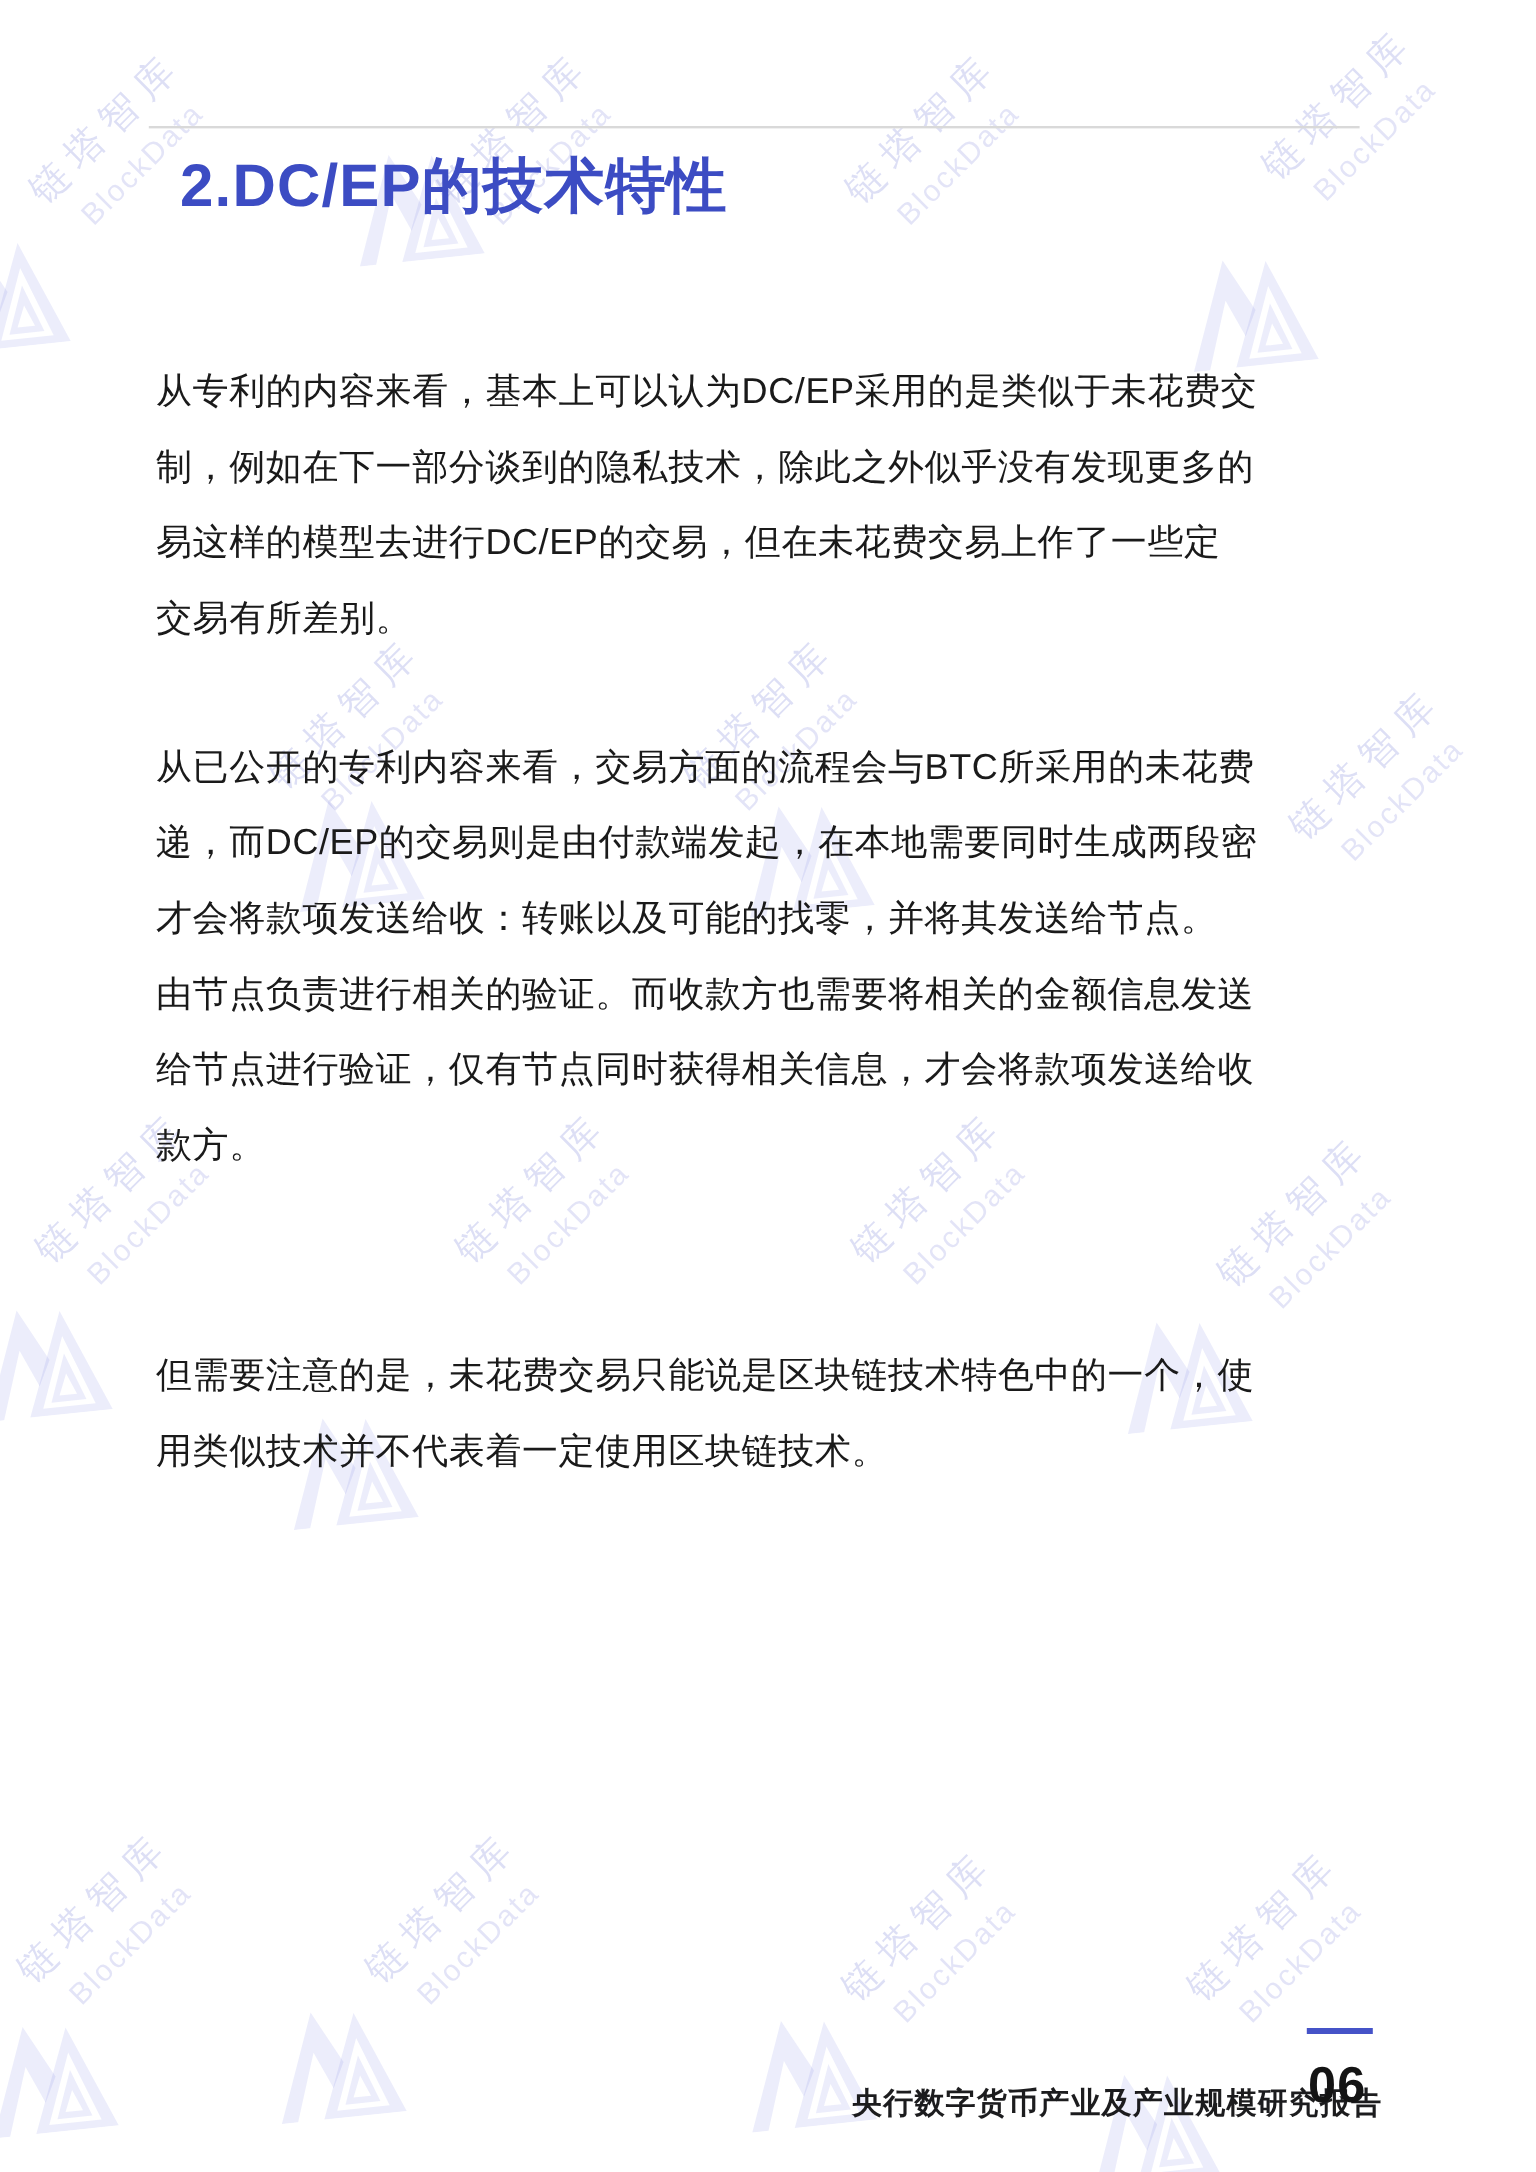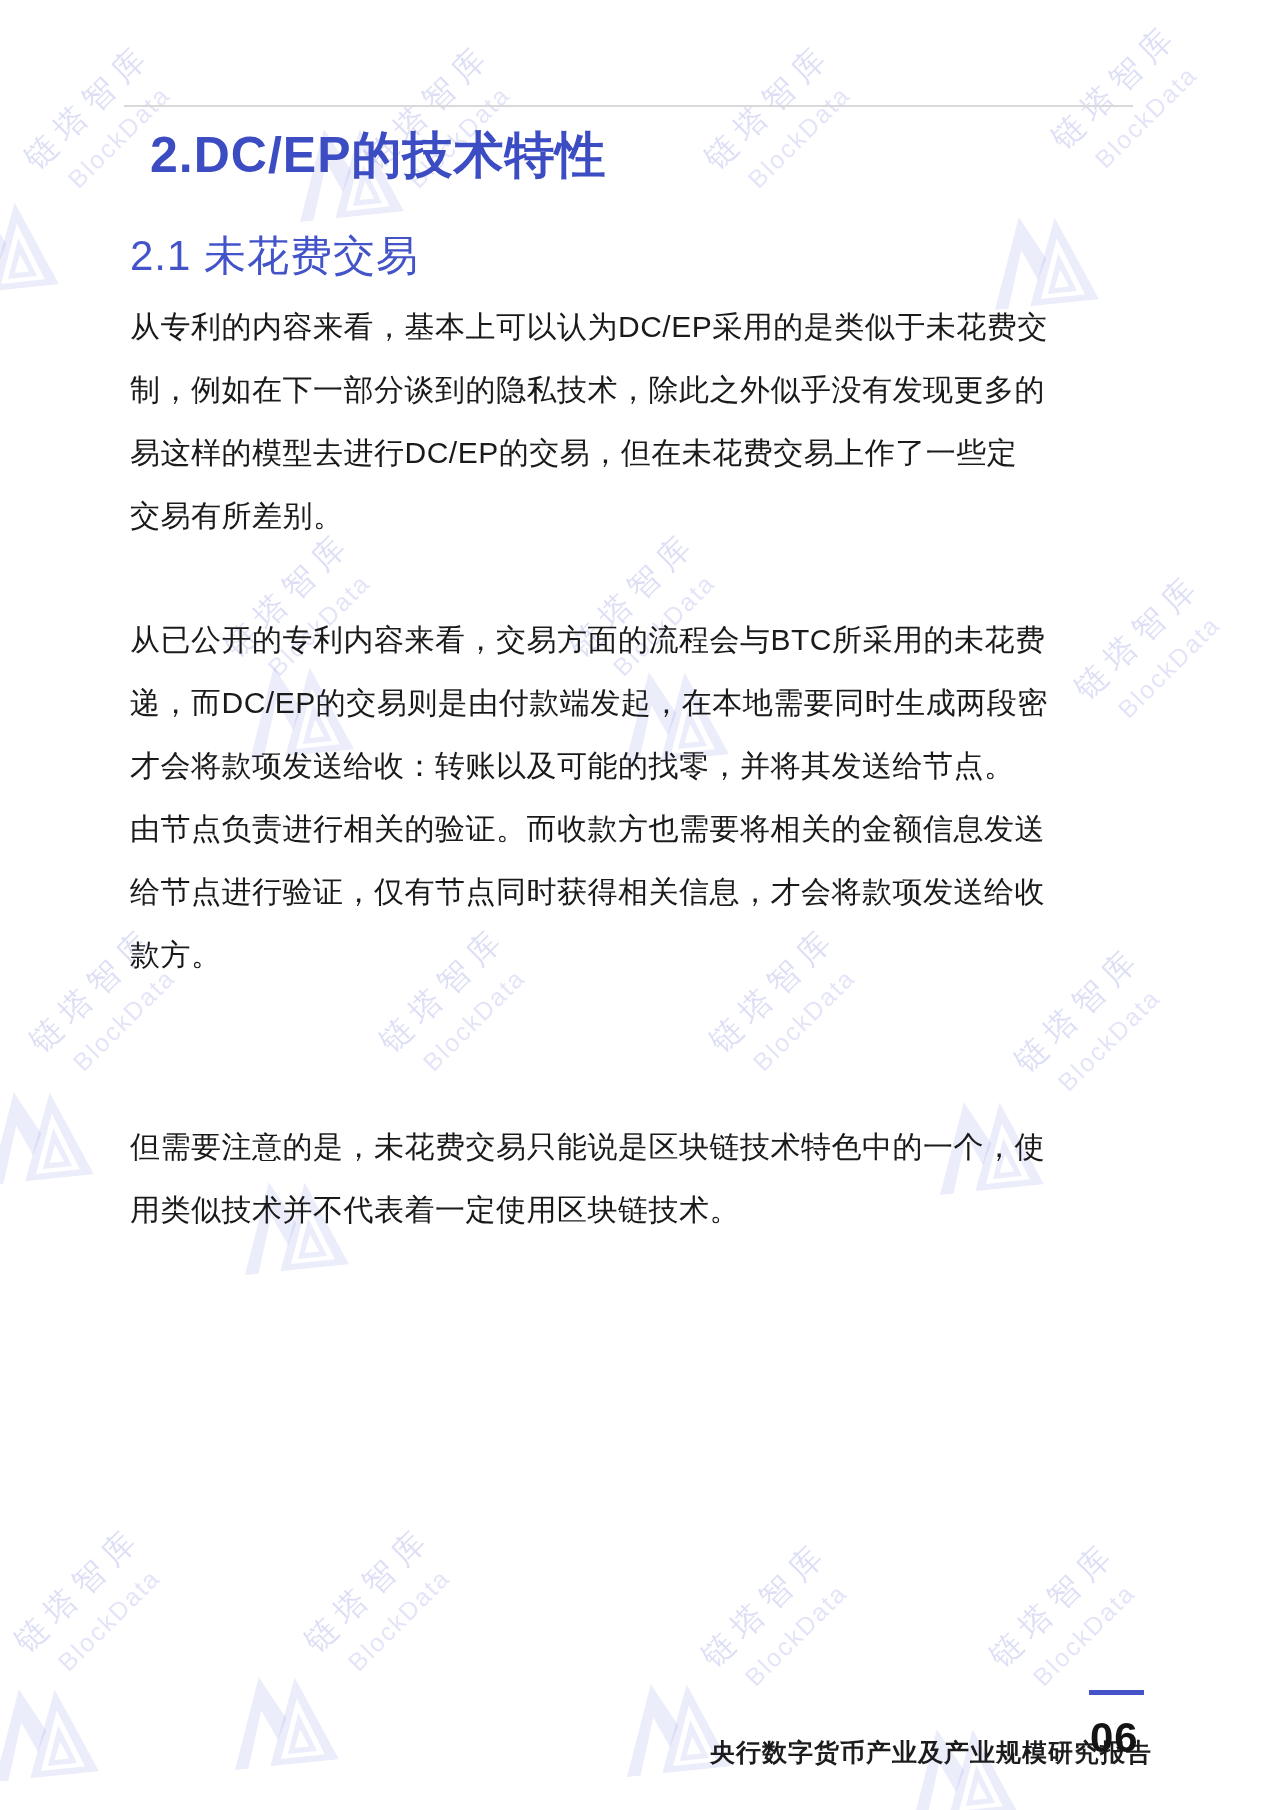--- a/index.html
+++ b/index.html
@@ -181,21 +181,20 @@
         <span class="wm-en">BlockData</span>
       </div>
     </div>
 
   <div class="content">
 
     <div id="top-divider"></div>
 
     <h1 id="doc-title" style="margin:0;">2.DC/EP的技术特性</h1>
 
-    <h2 id="doc-subtitle" style="margin:0;font-weight:400;">2.1 未花费交易</h2>
 
     <div class="para" id="para-1">
       <div class="bl">从专利的内容来看，基本上可以认为DC/EP采用的是类似于未花费交</div>
       <div class="bl">制，例如在下一部分谈到的隐私技术，除此之外似乎没有发现更多的</div>
       <div class="bl">易这样的模型去进行DC/EP的交易，但在未花费交易上作了一些定</div>
       <div class="bl">交易有所差别。</div>
     </div>
 
     <div class="para" id="para-2">
       <div class="bl">从已公开的专利内容来看，交易方面的流程会与BTC所采用的未花费</div>

